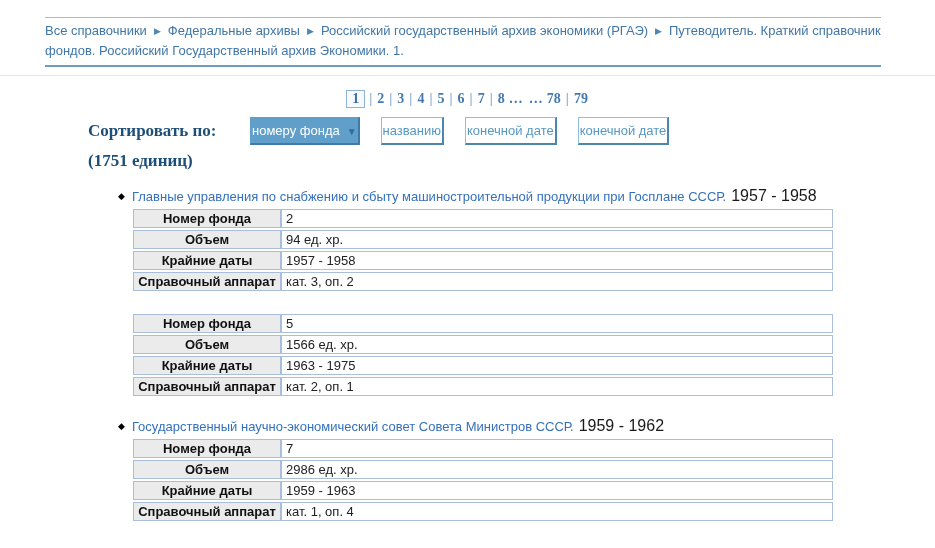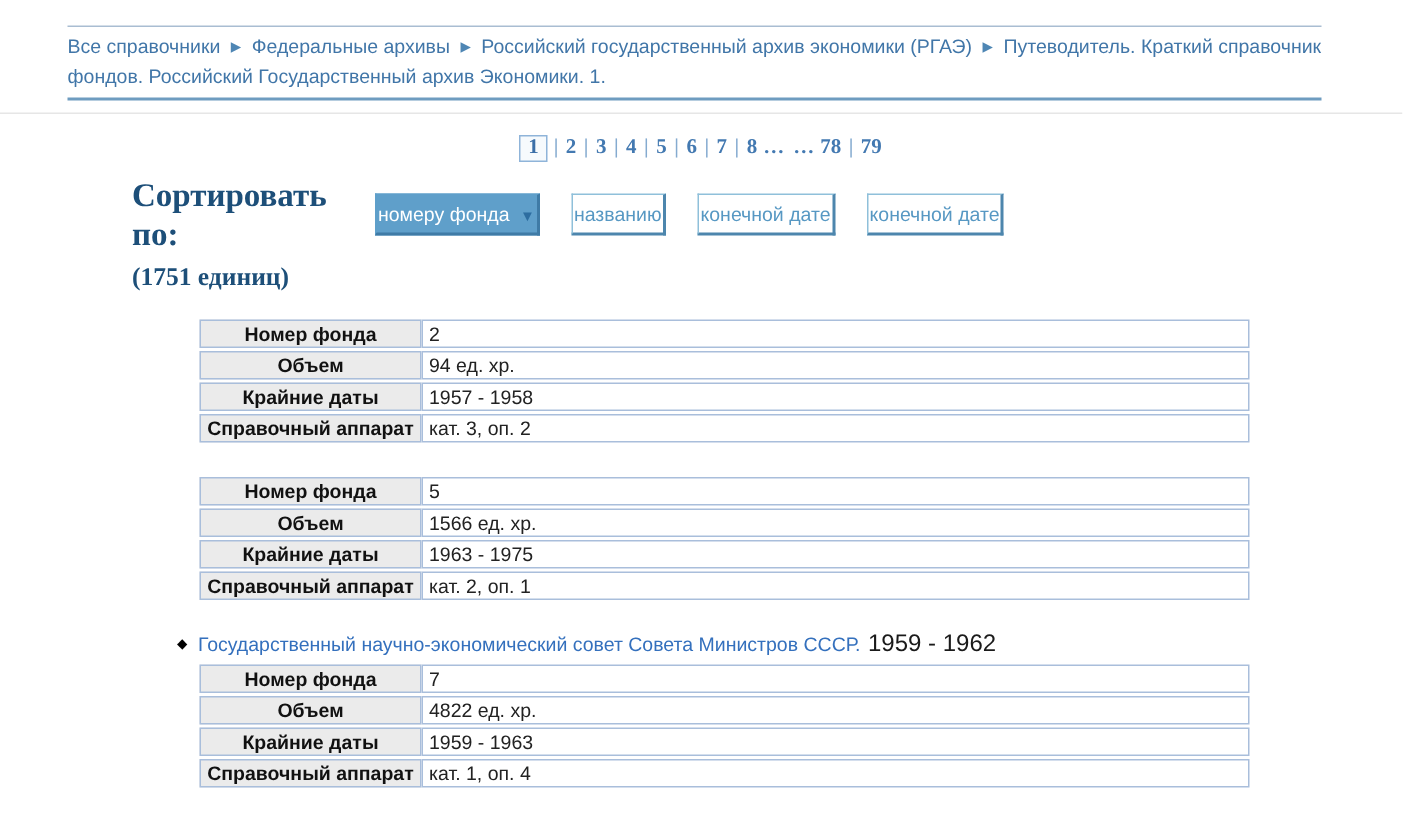--- a/index.html
+++ b/index.html
@@ -31,21 +31,21 @@
   .page-current {
     display:inline-block; border:1px solid #8fb4d9; background:#f6fafd;
     padding:0 5px; color:#3b6fa8;
   }
   .page-sep { color:#85abd0; padding:0 4px; }
   .page-dots { color:#4379b1; padding:0 3px; }
   
   .sort-row { margin:9px 0 0 88px; display:flex; align-items:center; }
   .sort-label {
     font-family:"Liberation Serif", serif; font-weight:bold;
-    font-size:22px; color:#1d4f79; width:162px;
+    font-size:17px; color:#1d4f79; width:162px;
   }
   .sort-btn {
     font-family:"Liberation Sans", sans-serif;
     font-size:13px; padding:5px 1px; margin-right:21px;
     background:#ffffff; color:#5798c3;
     border:1px solid #8fc0da; border-bottom:2px solid #4d86ad; border-right:2px solid #4d86ad;
     cursor:pointer;
   }
   .sort-btn.active {
     background:#5f9fca; color:#ffffff;
@@ -92,20 +92,23 @@
 
 <div class="sort-row">
   <div class="sort-label">Сортировать по:</div>
   <div id="sort-buttons"><button class="sort-btn active"><span>номеру фонда</span><span class="sort-arrow">▼</span></button><button class="sort-btn"><span>названию</span></button><button class="sort-btn"><span>конечной дате</span></button><button class="sort-btn"><span>конечной дате</span></button></div>
 </div>
 
 <div class="count-label">(1751 единиц)</div>
 
 <div class="entries" id="entries">
     <div class="entry">
+    <div class="entry-title">
+      <span class="bullet">◆</span><a class="entry-link">Главные управления по снабжению и сбыту машиностроительной продукции при Госплане СССР.</a><span class="entry-dates">1957 - 1958</span>
+    </div>
     <table class="fond-table">
         <tbody>
           <tr>
     <td class="flabel">Номер фонда</td>
     <td class="fvalue">2</td>
   </tr>
           <tr>
     <td class="flabel">Объем</td>
     <td class="fvalue">94 ед. хр.</td>
   </tr>
@@ -147,21 +150,21 @@
       <span class="bullet">◆</span><a class="entry-link">Государственный научно-экономический совет Совета Министров СССР.</a><span class="entry-dates">1959 - 1962</span>
     </div>
     <table class="fond-table">
         <tbody>
           <tr>
     <td class="flabel">Номер фонда</td>
     <td class="fvalue">7</td>
   </tr>
           <tr>
     <td class="flabel">Объем</td>
-    <td class="fvalue">4822 ед. хр.</td>
+    <td class="fvalue">2986 ед. хр.</td>
   </tr>
           <tr>
     <td class="flabel">Крайние даты</td>
     <td class="fvalue">1959 - 1963</td>
   </tr>
           <tr>
     <td class="flabel">Справочный аппарат</td>
     <td class="fvalue">кат. 1, оп. 4</td>
   </tr>
         </tbody>

